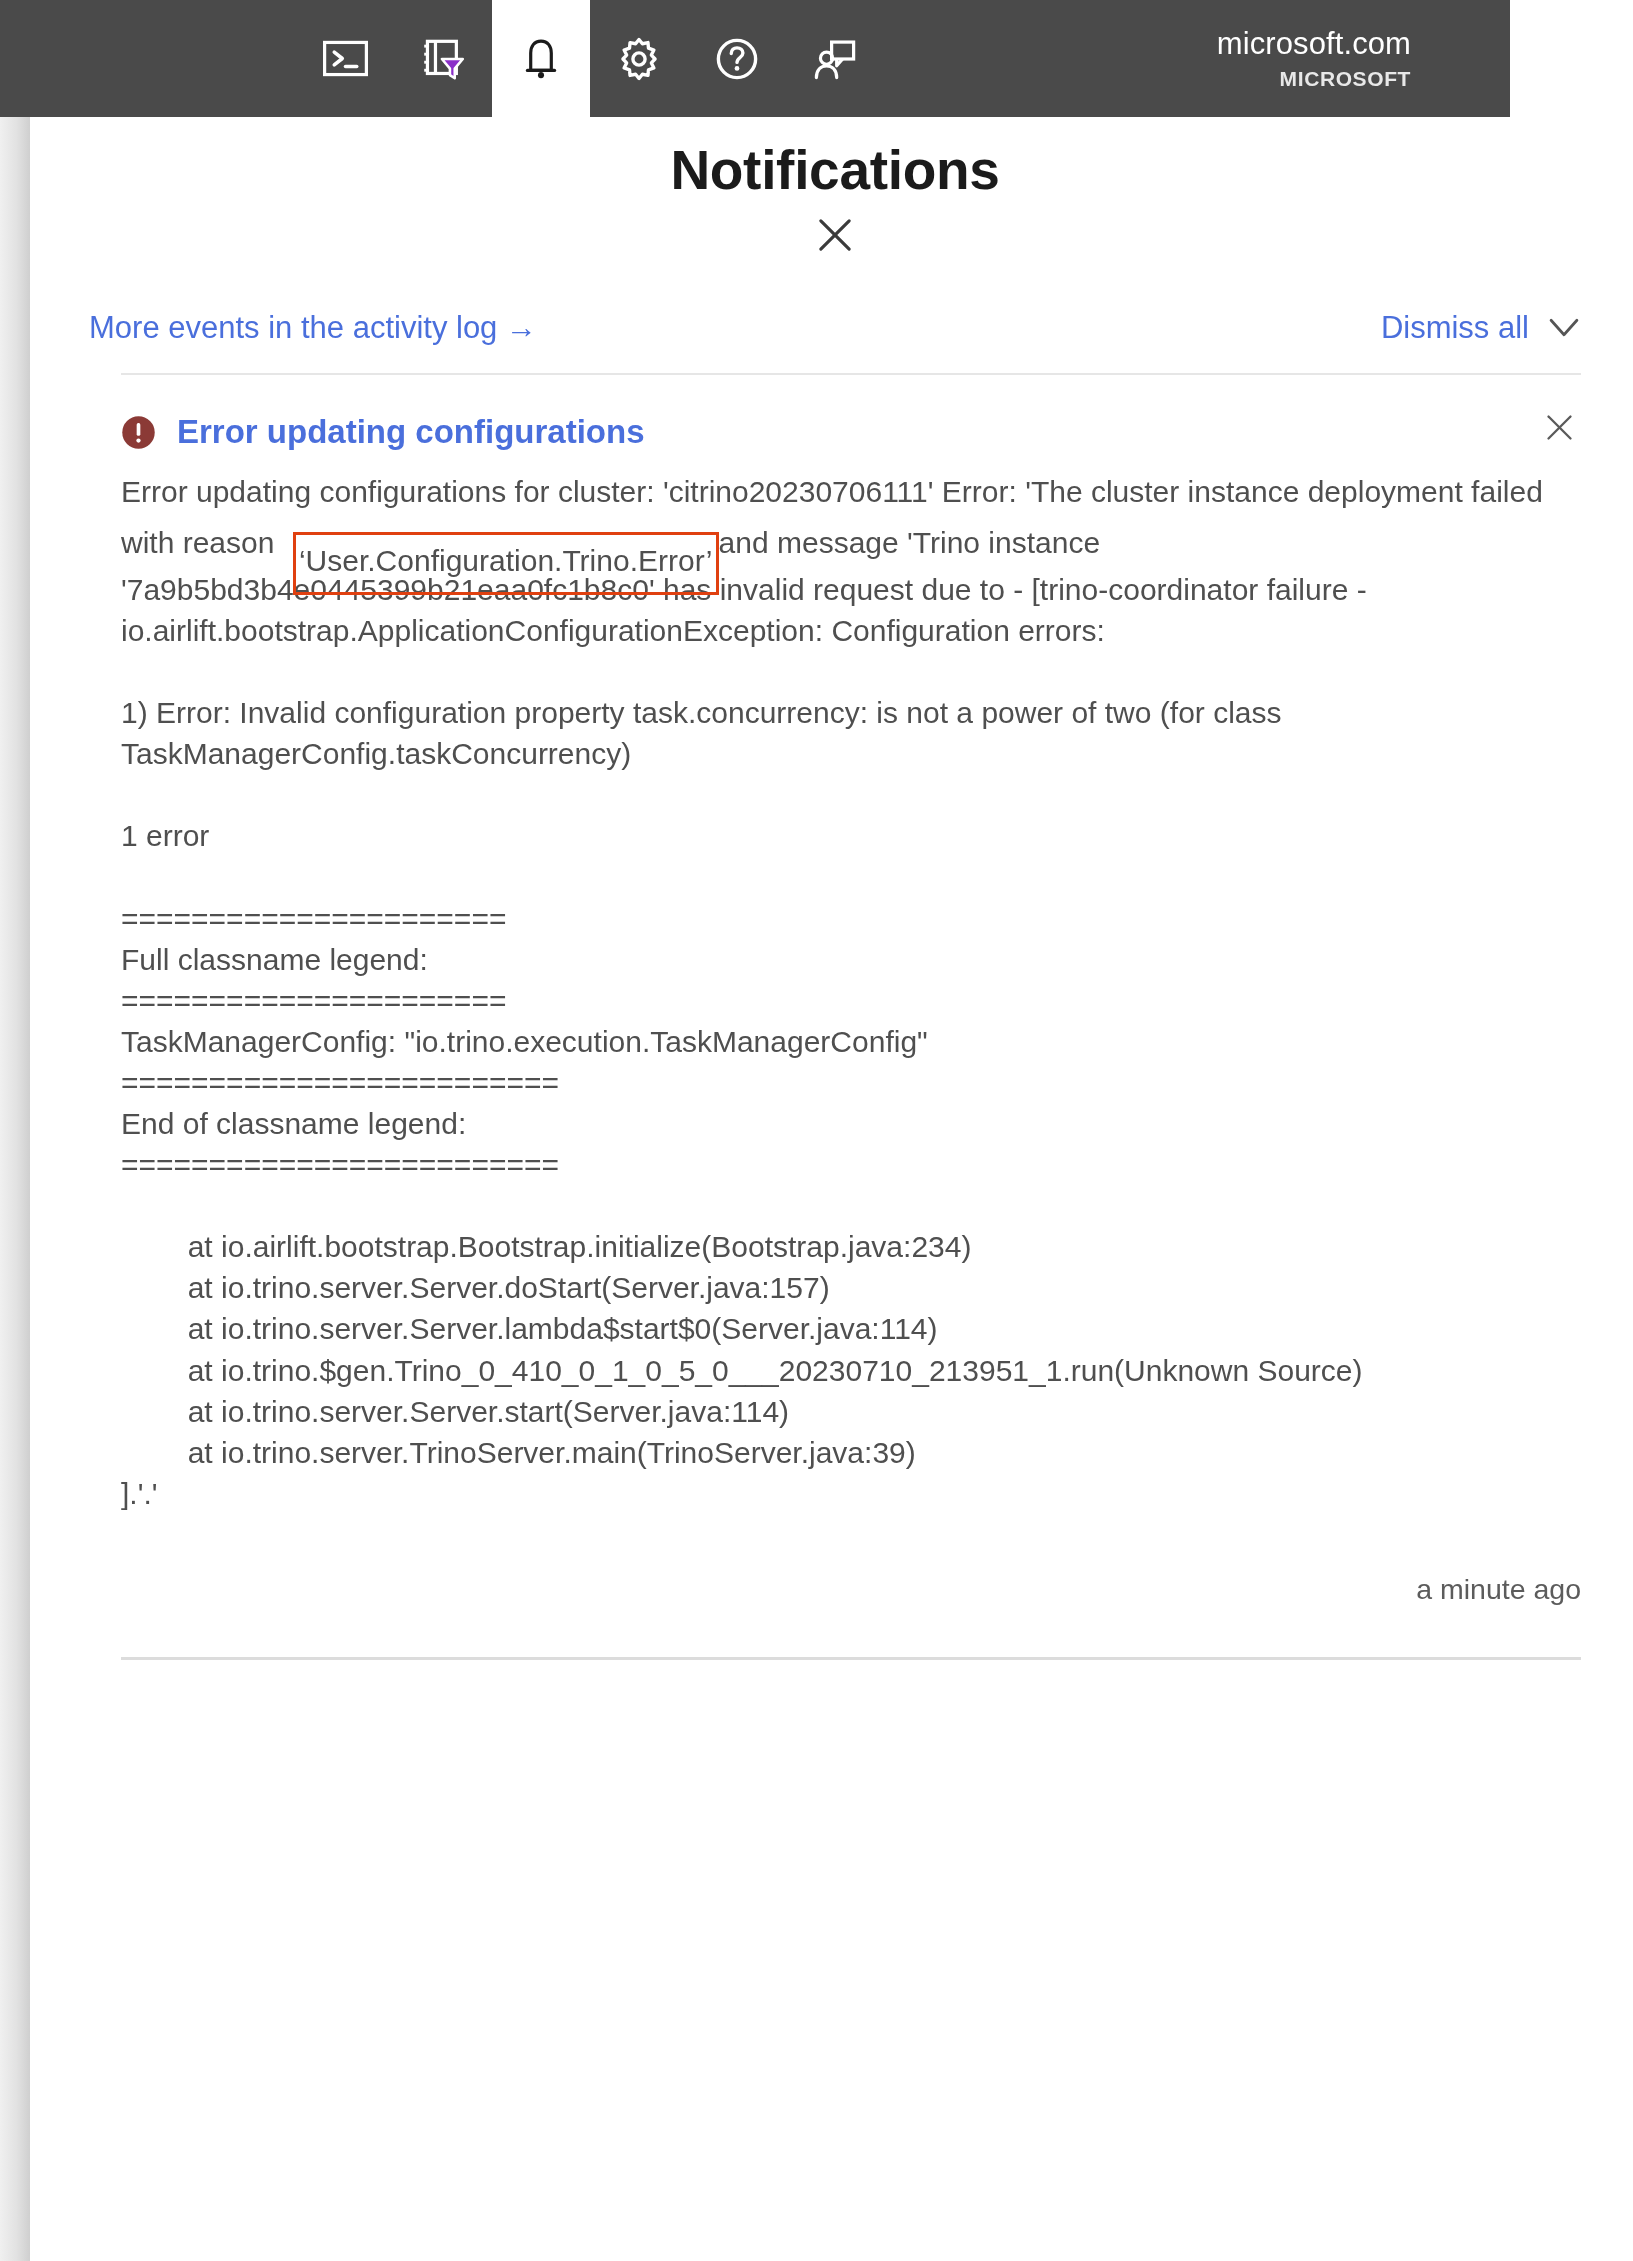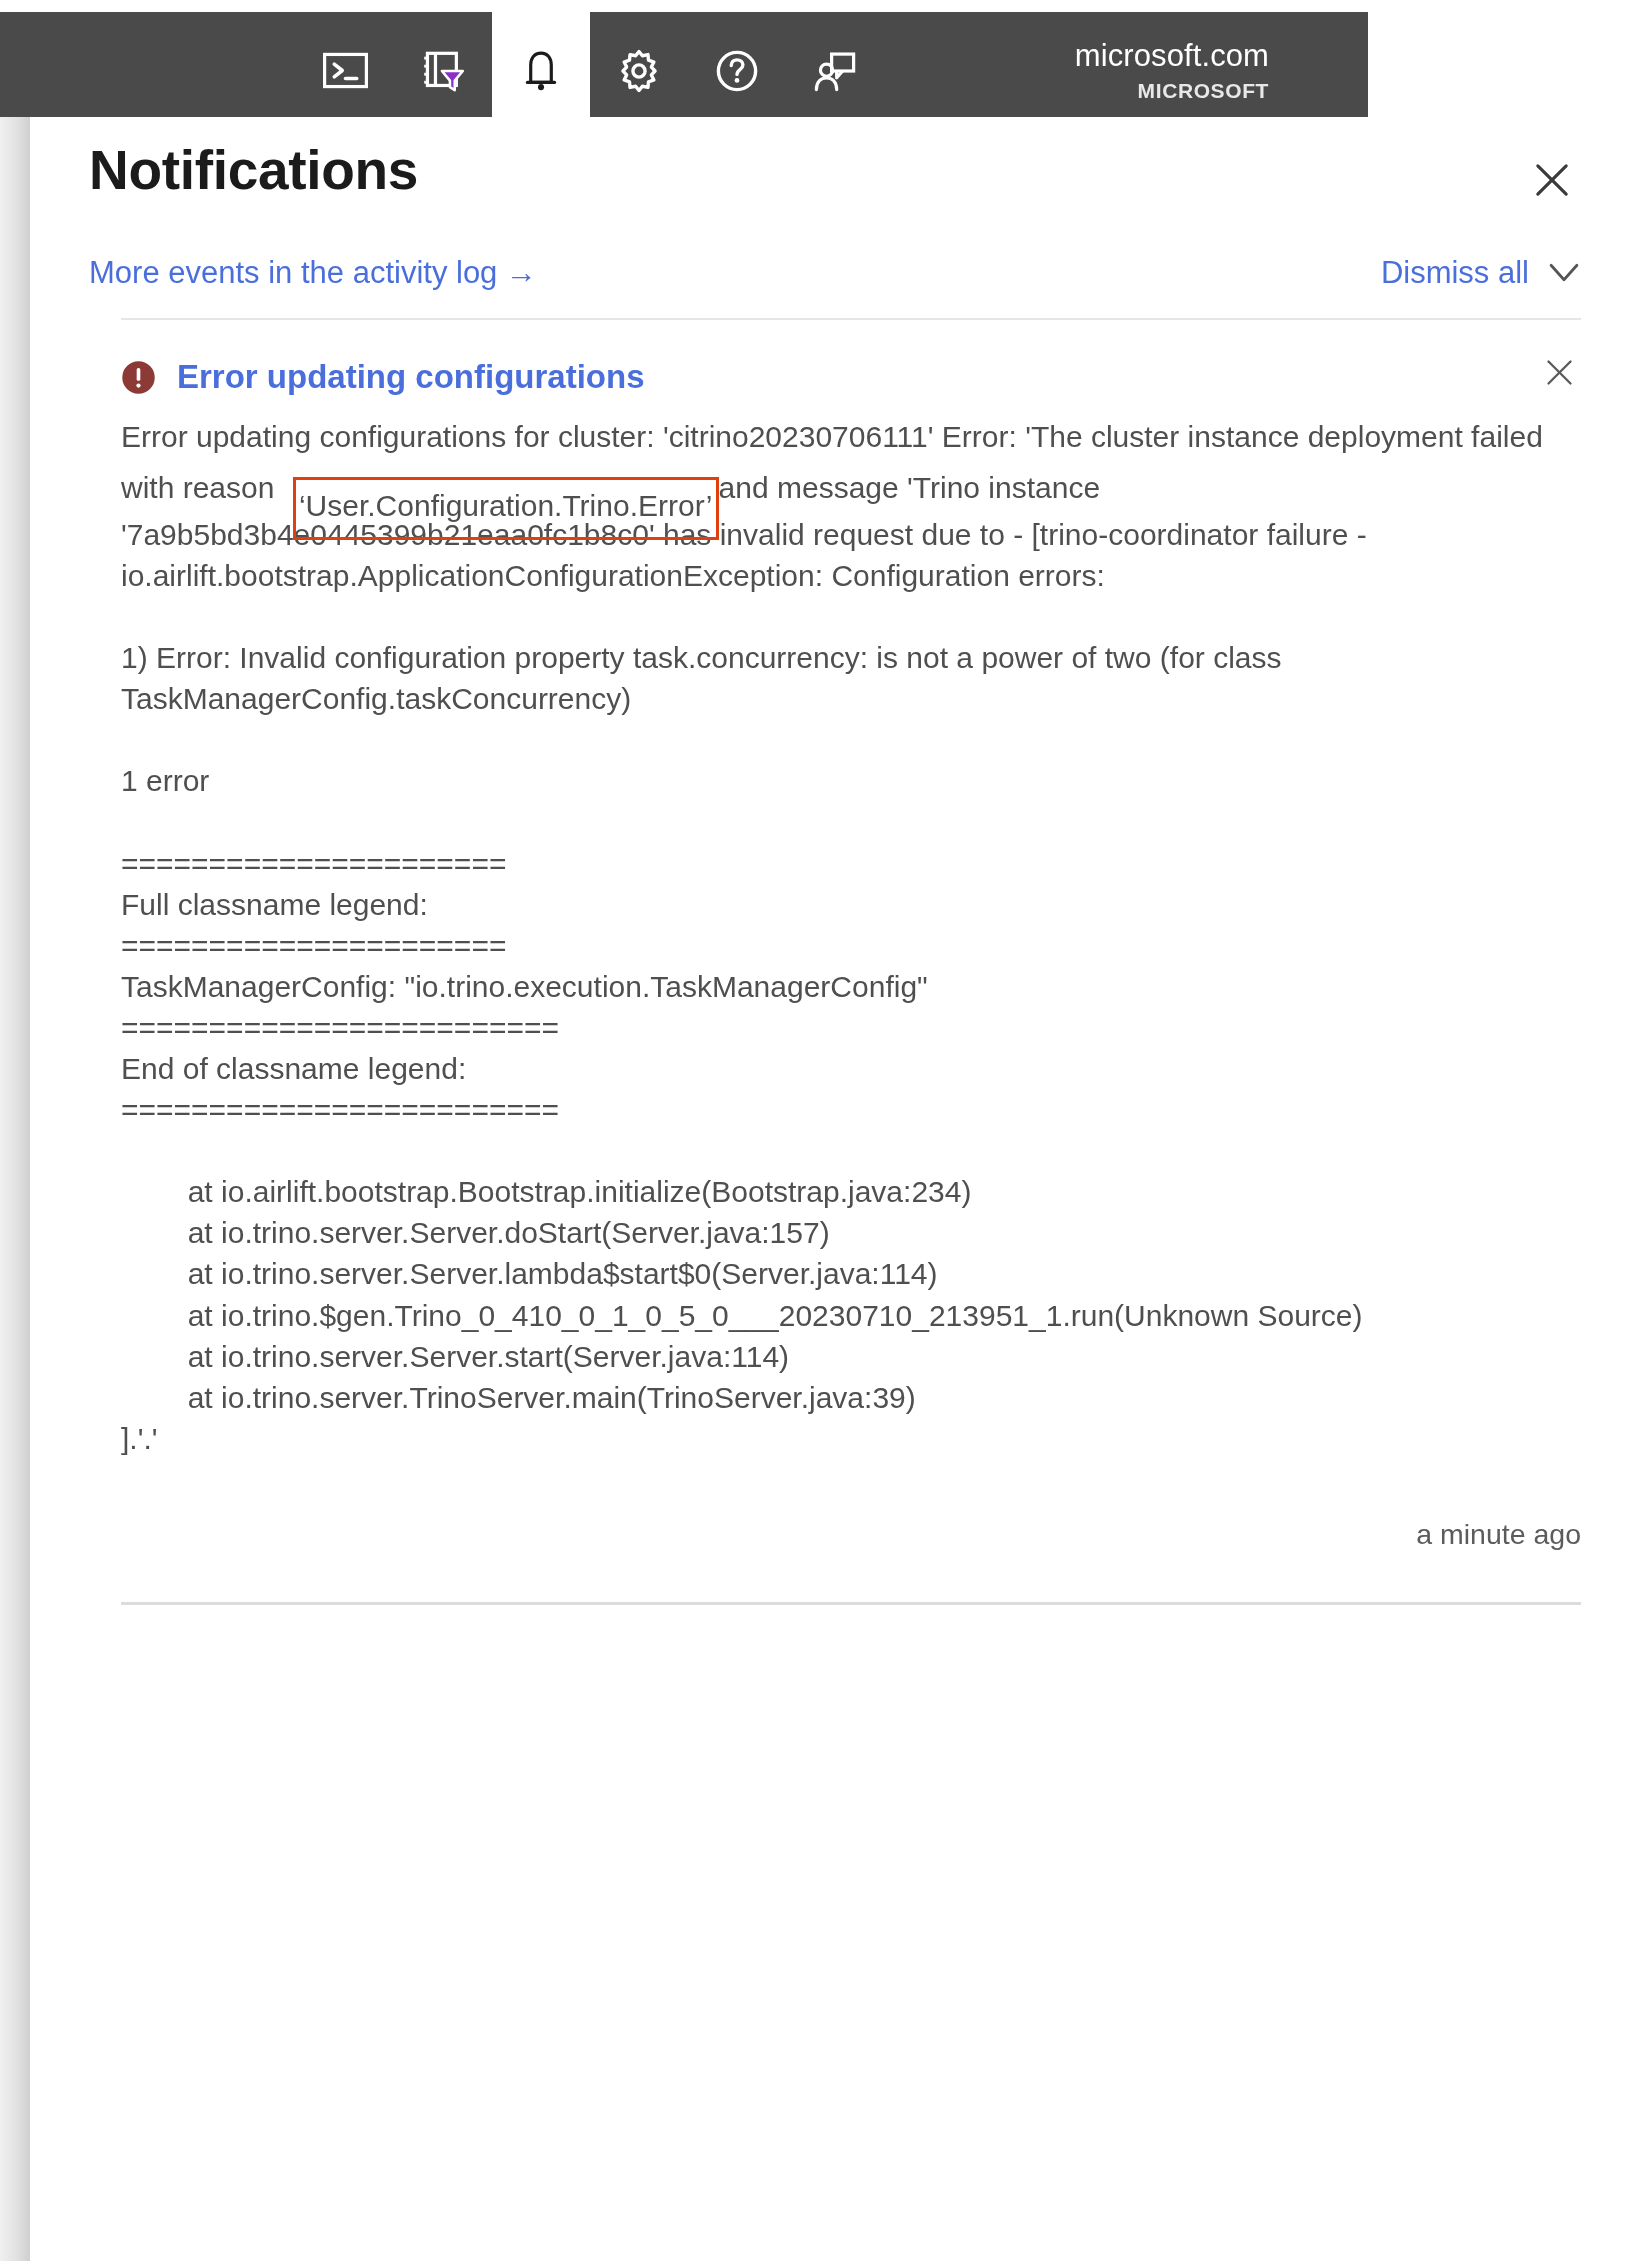--- a/index.html
+++ b/index.html
@@ -11,22 +11,22 @@
     width: 1633px; height: 2261px;
     font-family: "Liberation Sans", sans-serif;
     -webkit-font-smoothing: antialiased;
     overflow: hidden;
     position: relative;
   }
 
   
   .topbar {
     position: absolute;
-    top: 12px; left: 0;
-    width: 1368px; height: 117px;
+    top: 0; left: 0;
+    width: 1510px; height: 117px;
     background: #4a4a4a;
     display: flex;
     align-items: stretch;
   }
   .topbar-left-pad { width: 296px; flex: 0 0 auto; }
   .topbar-icons { display: flex; align-items: stretch; }
   .topbar-btn {
     width: 98px;
     display: flex;
     align-items: center;
@@ -71,23 +71,24 @@
   
   .flyout {
     position: absolute;
     top: 117px; left: 30px;
     width: 1604px; height: 2144px;
     background: #ffffff;
   }
 
   .flyout-header {
     display: flex;
-    align-items: flex-start;
+    align-items: center;
     justify-content: space-between;
     padding: 26.4px 53px 0 59px;
+    flex-direction: column;
   }
   .flyout-title {
     font-size: 55px;
     font-weight: 600;
     color: #1b1b1b;
     letter-spacing: -0.3px;
     line-height: 1.0;
     margin: 0;
   }
   .icon-btn {

